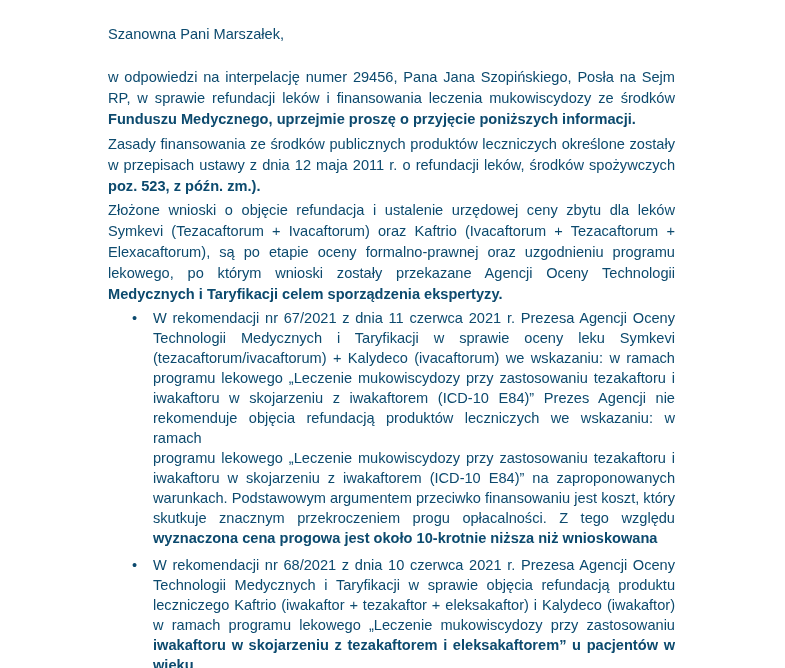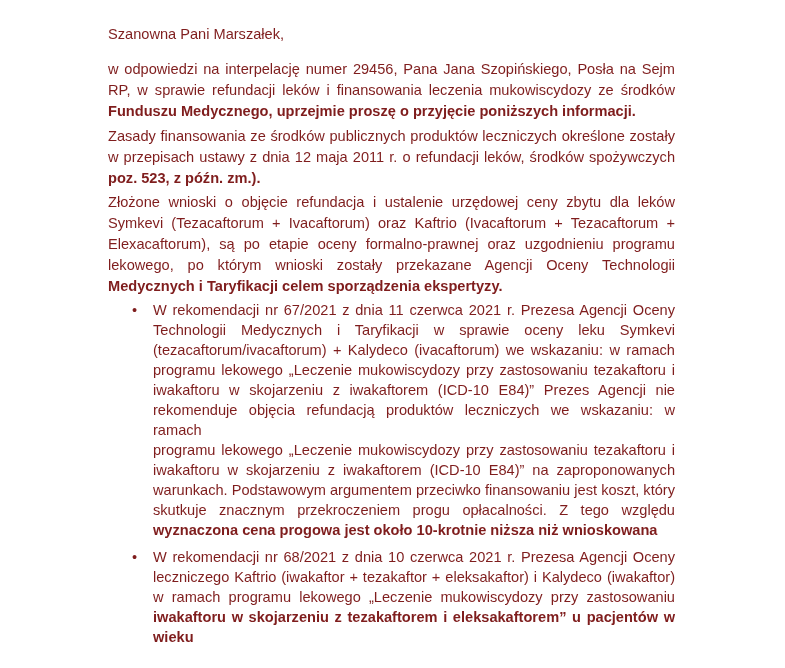--- a/index.html
+++ b/index.html
@@ -9,34 +9,34 @@
   }
   .page {
     position: relative;
     width: 785px;
     height: 668px;
     box-sizing: border-box;
     background: #ffffff;
     padding: 24px 0 0 108px;
     overflow: hidden;
     font-family: "Liberation Sans", sans-serif;
-    color: #7f1d1d;
+    color: #0c4a6e;
     -webkit-font-smoothing: antialiased;
   }
   .heading {
     width: 567px;
     font-size: 14.6px;
     line-height: 21px;
     text-align: left;
   }
   .block {
     width: 567px;
     box-sizing: border-box;
   }
-  #doc-body > .block:nth-child(1) { margin-top: 14px; }
+  #doc-body > .block:nth-child(1) { margin-top: 22px; }
   #doc-body > .block:nth-child(2) { margin-top: 4px; }
   #doc-body > .block:nth-child(3) { margin-top: 3px; }
   #doc-body > .block:nth-child(4) { margin-top: 3px; }
   #doc-body > .block:nth-child(5) { margin-top: 7px; }
   .line {
     font-size: 14.6px;
     line-height: 21px;
     text-align: justify;
     text-align-last: justify;
     overflow: hidden;
@@ -100,19 +100,20 @@
           <div class="line">iwakaftoru w skojarzeniu z iwakaftorem (ICD-10 E84)” na zaproponowanych</div>
           <div class="line">warunkach. Podstawowym argumentem przeciwko finansowaniu jest koszt, który</div>
           <div class="line">skutkuje znacznym przekroczeniem progu opłacalności. Z tego względu</div>
           <div class="line last">wyznaczona cena progowa jest około 10-krotnie niższa niż wnioskowana</div>
         </div>
       </div>
       <div class="block bullet">
         <span class="marker">•</span>
         <div class="bullet-text">
           <div class="line">W rekomendacji nr 68/2021 z dnia 10 czerwca 2021 r. Prezesa Agencji Oceny</div>
+          <div class="line">Technologii Medycznych i Taryfikacji w sprawie objęcia refundacją produktu</div>
           <div class="line">leczniczego Kaftrio (iwakaftor + tezakaftor + eleksakaftor) i Kalydeco (iwakaftor)</div>
           <div class="line">w ramach programu lekowego „Leczenie mukowiscydozy przy zastosowaniu</div>
           <div class="line last">iwakaftoru w skojarzeniu z tezakaftorem i eleksakaftorem” u pacjentów w wieku</div>
         </div>
       </div>
     </div>
 </div>
 
 </body></html>

